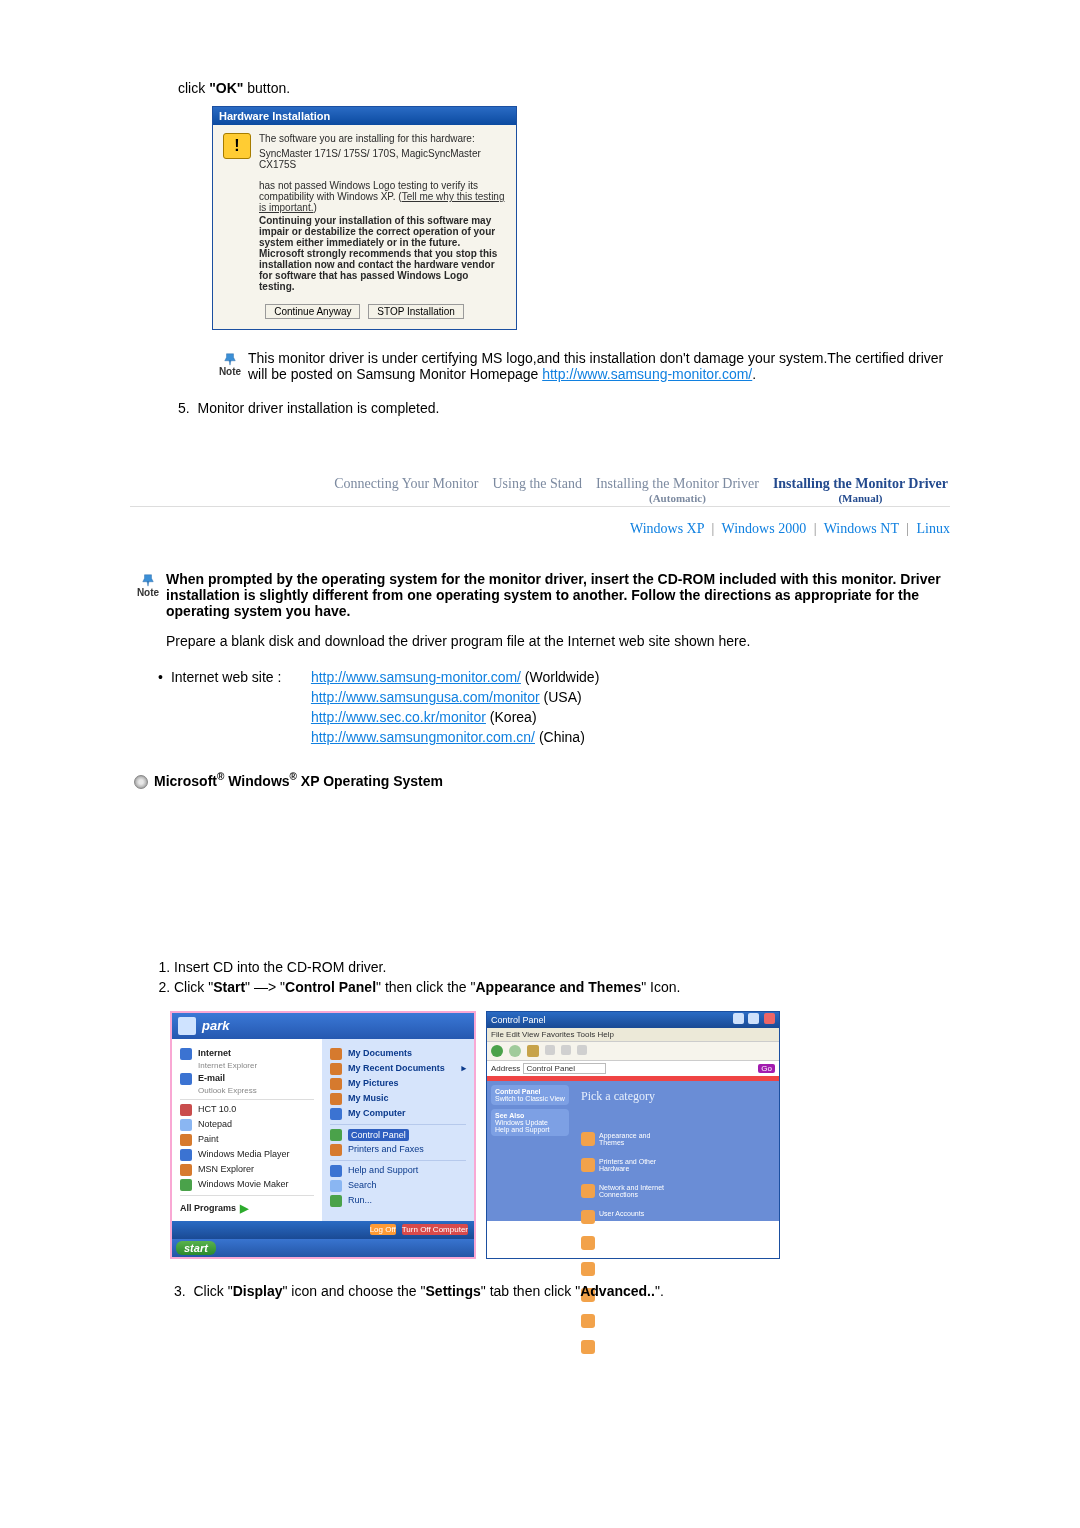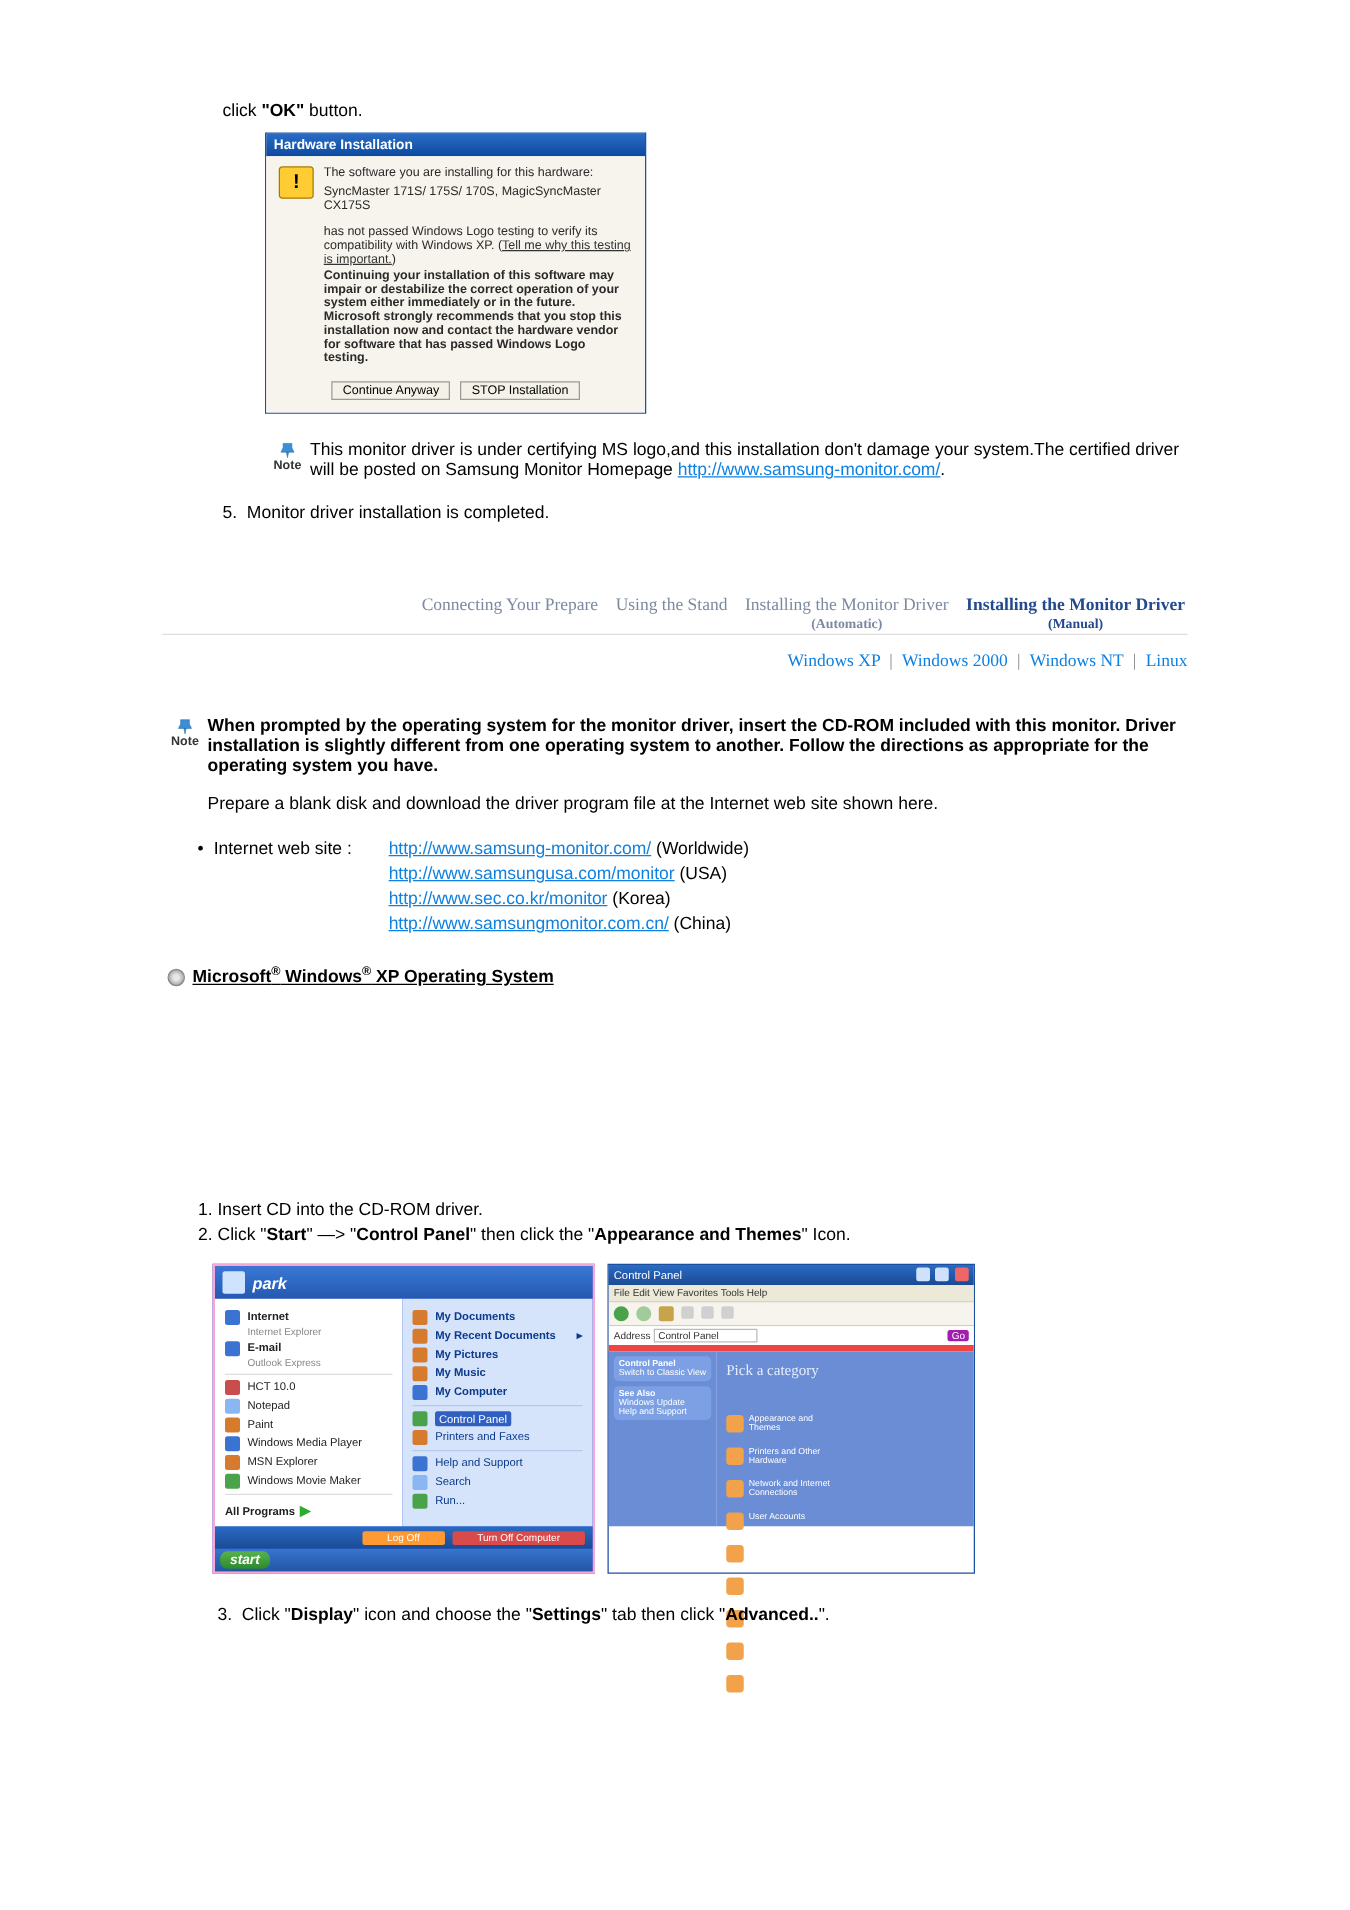--- a/index.html
+++ b/index.html
@@ -105,21 +105,21 @@
   .os-sep { color: #888; margin: 0 4px; }
 
   .note-row2 { display: flex; margin: 0 0 20px 0; }
   .bold-para { font-weight: bold; margin-bottom: 14px; }
 
   .sites { display: flex; margin: 0 0 22px 28px; }
   .sites .bullet { margin-right: 8px; }
   .sites .label { width: 140px; flex: 0 0 140px; }
   .sites .urls .row { margin-bottom: 4px; }
 
-  .section-hdr { margin: 6px 0 170px 4px; font-weight: bold; display: flex; align-items: flex-end; text-decoration: underline; }
+  .section-hdr { margin: 6px 0 170px 4px; font-weight: bold; display: flex; align-items: flex-end; }
   .section-hdr .cd-icon {
     width: 12px; height: 12px; border-radius: 50%;
     background: radial-gradient(#e8e8e8 25%, #c0c0c0 55%, #777 100%);
     border: 1px solid #888;
     margin: 3px 6px 0 0;
   }
   .section-hdr .sup { font-size: 10px; vertical-align: super; }
 
   ol.instr { margin: 0 0 16px 44px; padding: 0; }
   ol.instr li { margin-bottom: 4px; }
@@ -150,21 +150,21 @@
   .xp-start .bold { font-weight: bold; }
   .xp-start .sub { color: #888; font-size: 8px; margin-left: 18px; margin-top: -2px; }
   .xp-start .hl { background: #2f5fc0; color: #fff; padding: 1px 3px; border-radius: 2px; display: inline-block; }
   .xp-start .all { color: #222; font-weight: bold; margin-top: 6px; display: flex; align-items: center; }
   .xp-start .arrow { color: #2dab2d; margin-left: 4px; font-size: 11px; }
   .xp-start .logoff {
     height: 18px; background: linear-gradient(#2a6bc4, #1a4a94);
     display: flex; justify-content: flex-end; align-items: center;
     gap: 6px; padding: 0 6px; font-size: 8px; color: #fff;
   }
-  .xp-start .logoff .chip { background: #ff9a33; padding: 1px 20px; border-radius: 2px; }
+  .xp-start .logoff .chip { background: #ff9a33; padding: 1px 0; border-radius: 2px; }
   .xp-start .logoff .chip.red { background: #d94a4a; }
   .xp-start .taskbar {
     height: 18px; background: linear-gradient(#3874d0, #2456a6);
     display: flex; align-items: center; padding: 0 4px;
     font-style: italic; font-weight: bold; font-size: 11px;
   }
   .xp-start .startbtn {
     background: linear-gradient(#59b24d, #2c8a2c);
     padding: 1px 8px; border-radius: 6px; color: #fff;
   }
@@ -242,21 +242,21 @@
     <div class="note-text">
       <span>This monitor driver is under certifying MS logo,and this installation don't damage your system.The certified driver will be posted on Samsung Monitor Homepage </span><span class="link">http://www.samsung-monitor.com/</span><span>.</span>
     </div>
   </div>
 
   <div class="step5">
     <span>5.</span>&nbsp;&nbsp;<span>Monitor driver installation is completed.</span>
   </div>
 
   <div class="tabrow">
-    <div class="tab"><span>Connecting Your Prepare</span></div>
+    <div class="tab"><span>Connecting Your Monitor</span></div>
     <div class="tab"><span>Using the Stand</span></div>
     <div class="tab"><span>Installing the Monitor Driver</span><span class="sub">(Automatic)</span></div>
     <div class="tab active"><span>Installing the Monitor Driver</span><span class="sub">(Manual)</span></div>
   </div>
 
   <div class="os-links">
     <span>Windows XP</span>
     <span class="os-sep">|</span>
     <span>Windows 2000</span>
     <span class="os-sep">|</span>

